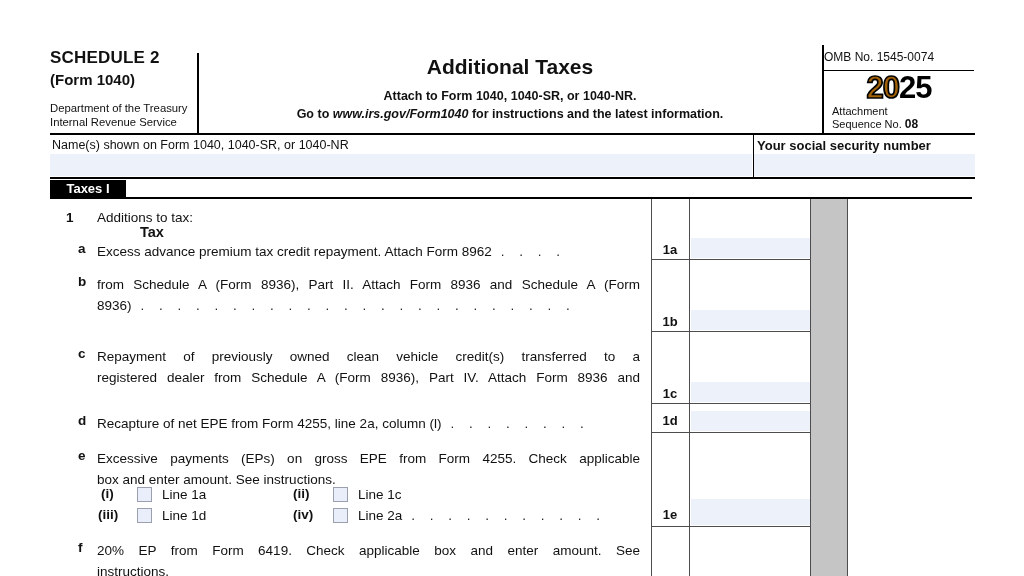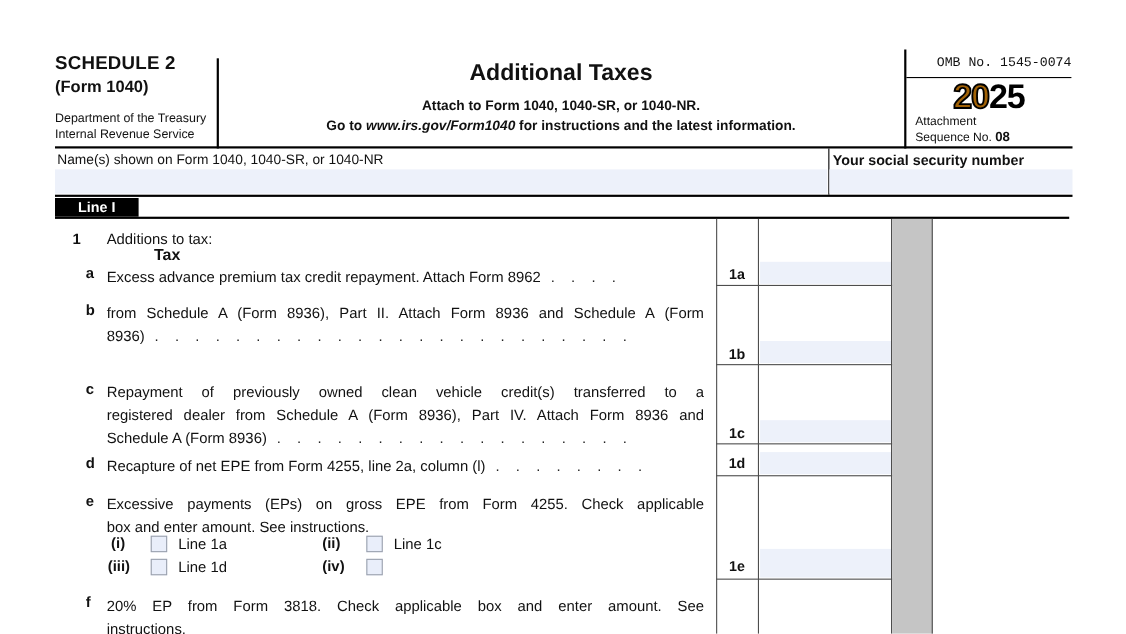--- a/index.html
+++ b/index.html
@@ -14,21 +14,21 @@
   .hdr-dept { font-size:11.3px; margin-top:14px; line-height:13.5px; }
   .vline { position:absolute; background:#000; width:1.5px; }
   .vl-left { left:197px; top:53px; height:82px; }
   .vl-right { left:822px; top:45px; height:90px; }
   .hdr-center { position:absolute; left:200px; top:55px; width:620px; text-align:center; }
   .hdr-title { font-size:21px; font-weight:bold; }
   .hdr-sub1 { font-size:12.5px; font-weight:bold; margin-top:10px; }
   .hdr-sub2 { font-size:12.5px; font-weight:bold; margin-top:4px; }
   .hdr-sub2 .url { font-style:italic; }
   .hdr-right { position:absolute; left:824px; top:50px; width:150px; }
-  .omb { font-size:12px; text-align:right; padding-bottom:6px; border-bottom:1.5px solid #000;font-family:Liberation Mono, monospace; }
+  .omb { font-size:12px; text-align:left; padding-bottom:6px; border-bottom:1.5px solid #000; }
   .year { text-align:center; font-size:31px; font-weight:bold; line-height:32px; letter-spacing:-1px; margin-top:1px; }
   .year .outline { color:#a16207; -webkit-text-stroke:1.7px #000; }
   .year .solid { color:#000; font-weight:800; }
   .attach { font-size:11px; line-height:12.5px; margin-top:1px; padding-left:8px; }
   .attach b { font-size:12px; }
   .hline { position:absolute; background:#000; }
   .hl-header { left:50px; top:133px; width:925px; height:2px; }
 
   
   .name-row { position:absolute; left:50px; top:135px; width:925px; height:42px; }
@@ -99,21 +99,21 @@
 
   <div class="name-row">
     <div class="name-label">Name(s) shown on Form 1040, 1040-SR, or 1040-NR</div>
     <div class="name-input"></div>
     <div class="name-div"></div>
     <div class="ssn-label">Your social security number</div>
     <div class="ssn-input"></div>
   </div>
   <div class="hline hl-name"></div>
 
-  <div class="part-badge">Line I</div>
+  <div class="part-badge">Taxes I</div>
   <div class="part-title">Tax</div>
   <div class="hline hl-part"></div>
 
   <div class="gv gv1"></div>
   <div class="gv gv2"></div>
   <div class="gv gv3"></div>
   <div class="gray-col"></div>
 
   <div class="rowline" style="top:259px"></div>
   <div class="rowline" style="top:331px"></div>
@@ -134,21 +134,20 @@
     <div class="jline">from Schedule A (Form 8936), Part II. Attach Form 8936 and Schedule A (Form</div>
     <div><span>8936)</span><span class="dots">. . . . . . . . . . . . . . . . . . . . . . . .</span></div>
   </div>
   <div class="ref" style="top:314px">1b</div>
   <div class="amt" style="top:310px;height:20px"></div>
 
   <div class="letter" style="top:346px">c</div>
   <div class="tblock" style="top:346px">
     <div class="jline">Repayment of previously owned clean vehicle credit(s) transferred to a</div>
     <div class="jline">registered dealer from Schedule A (Form 8936), Part IV. Attach Form 8936 and</div>
-    <div><span>Schedule A (Form 8936)</span><span class="dots">. . . . . . . . . . . . . . . . . .</span></div>
   </div>
   <div class="ref" style="top:386px">1c</div>
   <div class="amt" style="top:382px;height:20px"></div>
 
   <div class="letter" style="top:413px">d</div>
   <div class="tblock" style="top:413px"><span>Recapture of net EPE from Form 4255, line 2a, column (l)</span><span class="dots">. . . . . . . .</span></div>
   <div class="ref" style="top:413px">1d</div>
   <div class="amt" style="top:411px;height:20px"></div>
 
   <div class="letter" style="top:448px">e</div>
@@ -160,22 +159,23 @@
   <span class="cbbox" style="left:137px;top:487px"></span>
   <span class="cblbl" style="left:162px;top:487px">Line 1a</span>
   <span class="cbnum" style="left:293px;top:486px">(ii)</span>
   <span class="cbbox" style="left:333px;top:487px"></span>
   <span class="cblbl" style="left:358px;top:487px">Line 1c</span>
   <span class="cbnum" style="left:98px;top:507px">(iii)</span>
   <span class="cbbox" style="left:137px;top:508px"></span>
   <span class="cblbl" style="left:162px;top:508px">Line 1d</span>
   <span class="cbnum" style="left:293px;top:507px">(iv)</span>
   <span class="cbbox" style="left:333px;top:508px"></span>
+  <span class="cblbl" style="left:358px;top:508px"><span>Line 2a</span><span class="dots">. . . . . . . . . . .</span></span>
   <div class="ref" style="top:507px">1e</div>
   <div class="amt" style="top:499px;height:26px"></div>
 
   <div class="letter" style="top:540px">f</div>
   <div class="tblock" style="top:540px">
-    <div class="jline">20% EP from Form 3818. Check applicable box and enter amount. See</div>
+    <div class="jline">20% EP from Form 6419. Check applicable box and enter amount. See</div>
     <div>instructions.</div>
   </div>
 
 </div>
 
 </body></html>

